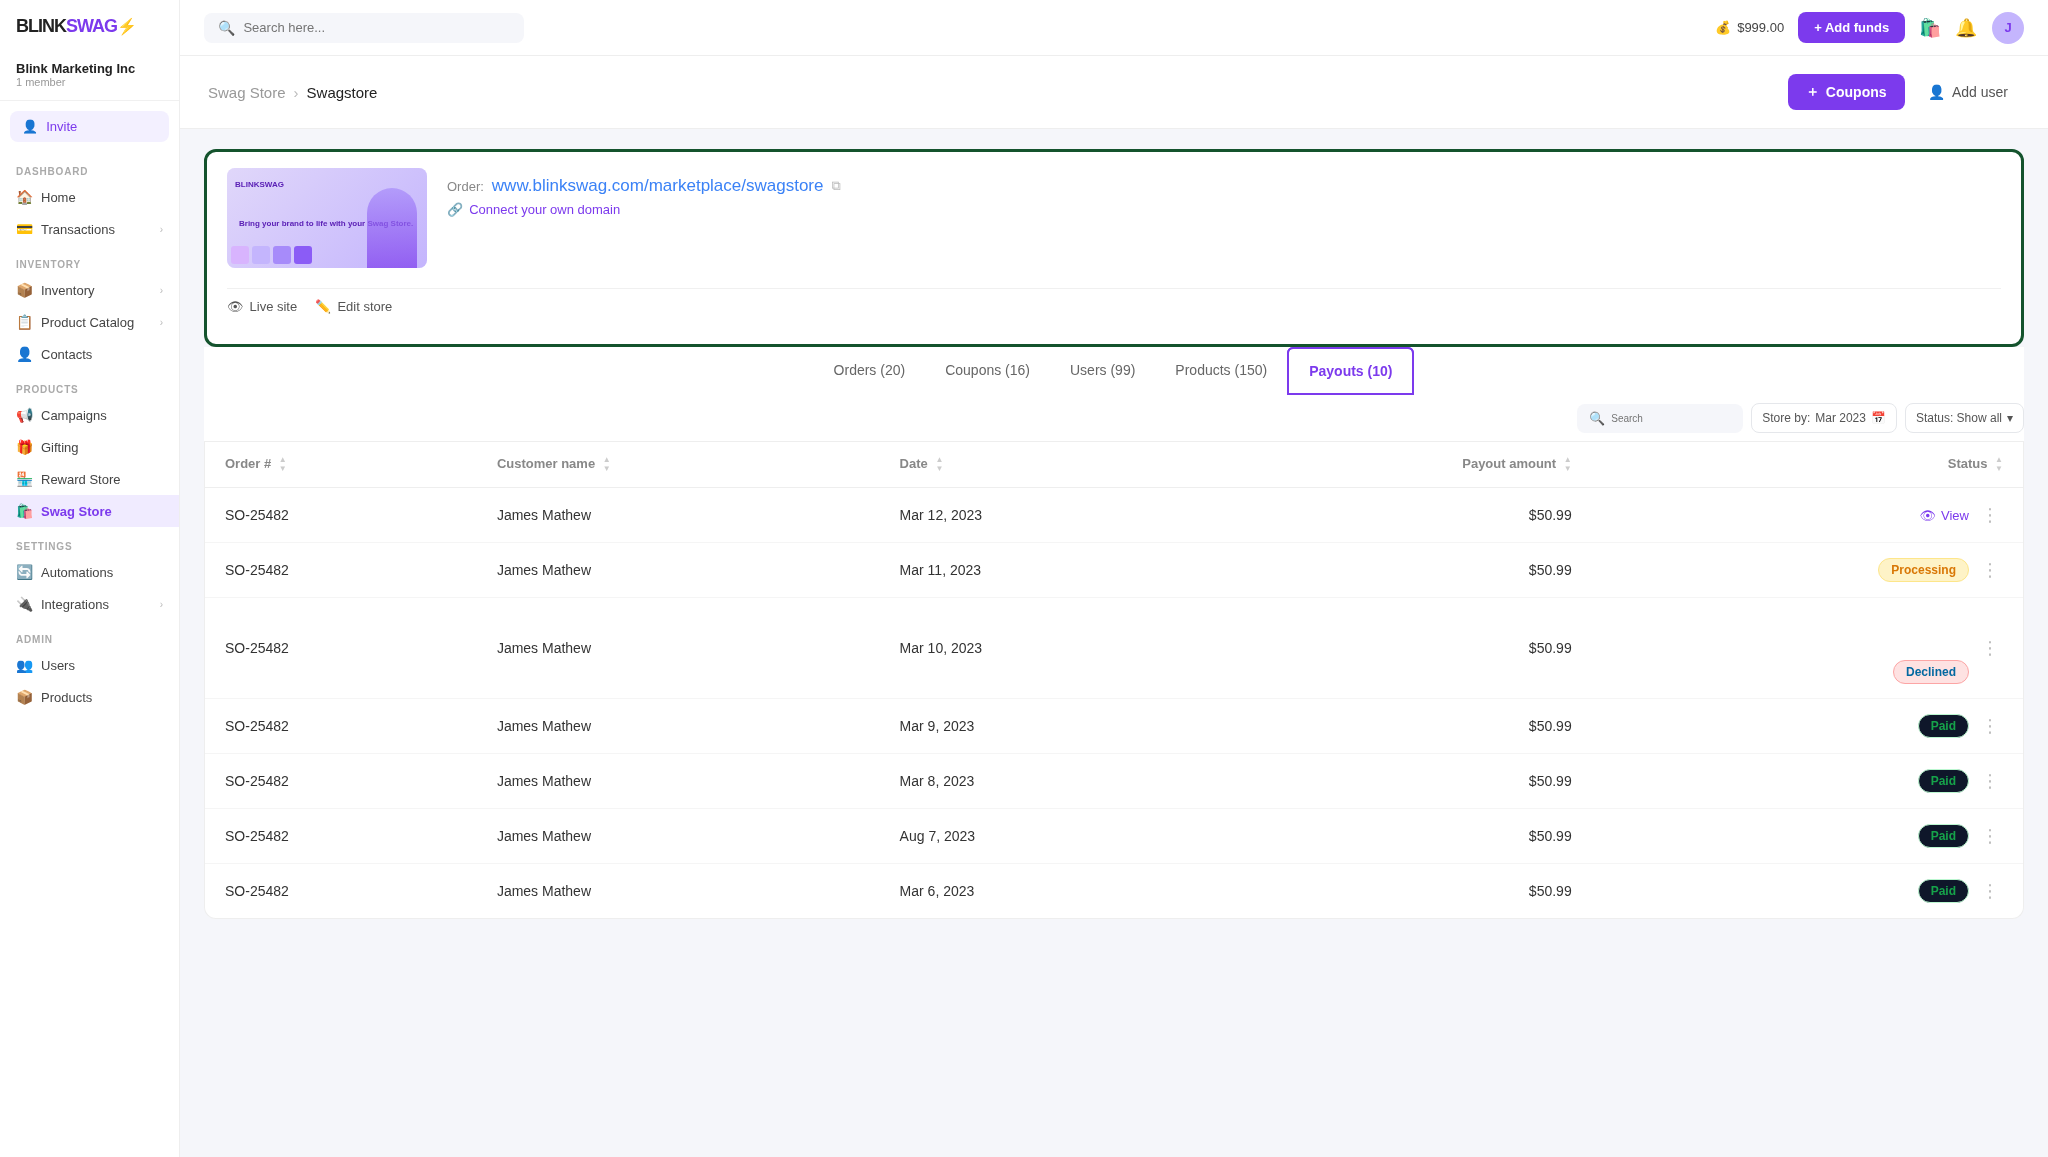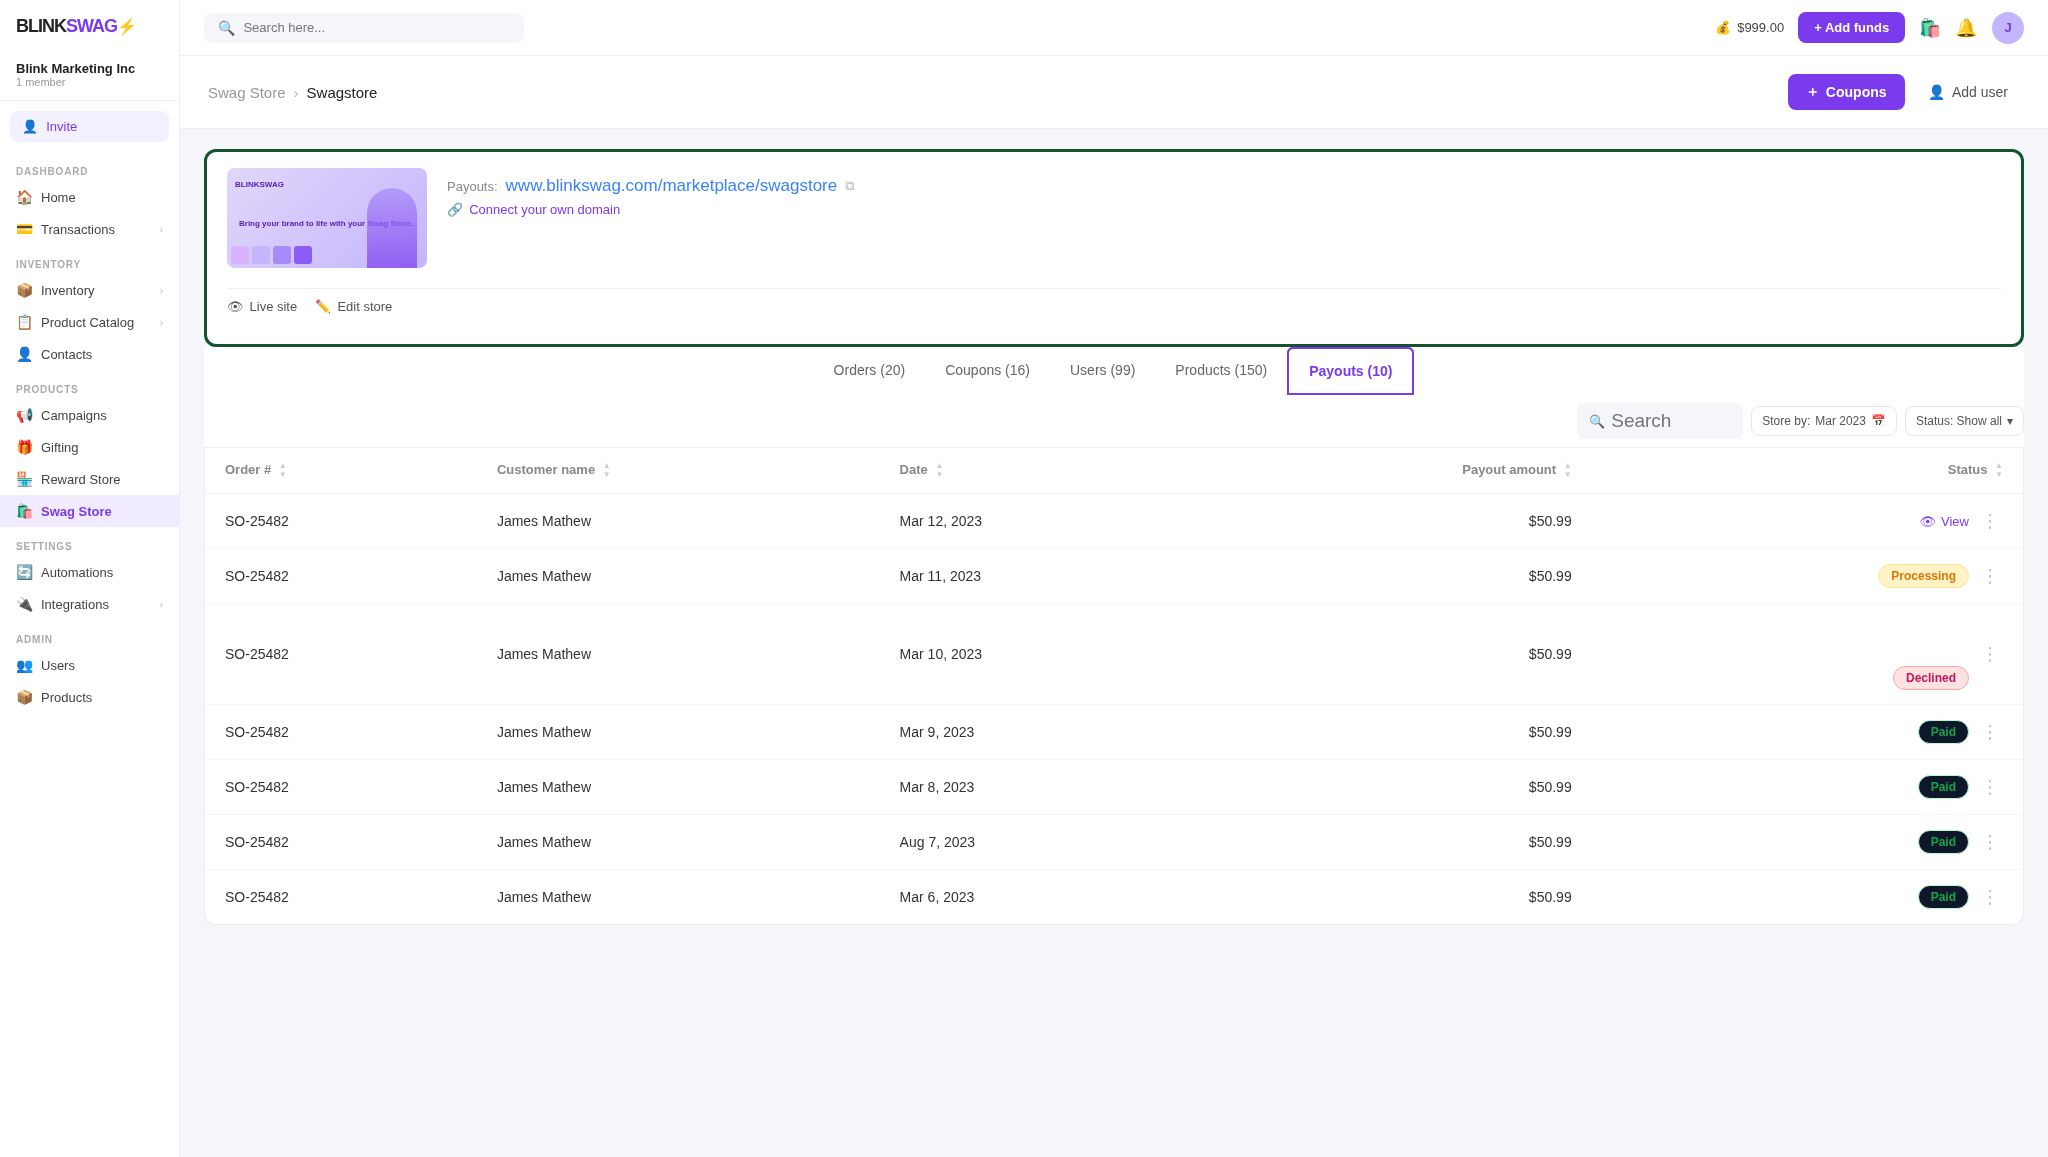--- a/index.html
+++ b/index.html
@@ -69,21 +69,21 @@
     
     .table-wrap { background: #fff; margin: 0 24px 24px; border-radius: 0 0 12px 12px; border: 1px solid #eee; border-top: none; overflow: hidden; }
     .table { width: 100%; border-collapse: collapse; }
     .table th { padding: 14px 20px; text-align: left; font-size: 13px; font-weight: 600; color: #888; background: #fff; border-bottom: 1px solid #eee; white-space: nowrap; }
     .table th .sort-arrows { display: inline-flex; flex-direction: column; gap: 1px; margin-left: 4px; vertical-align: middle; }
     .table th .sort-arrows span { font-size: 8px; line-height: 1; color: #ccc; }
     .table td { padding: 14px 20px; font-size: 14px; color: #333; border-bottom: 1px solid #f5f5f5; }
     .table tr:last-child td { border-bottom: none; }
     .status-badge { display: inline-block; padding: 4px 12px; border-radius: 20px; font-size: 12px; font-weight: 600; }
     .status-badge.processing { color: #d97706; background: #fef3c7; border: 1px solid #fde68a; }
-    .status-badge.declined { color: #be185d; background: #fee2e2; border: 1px solid #fca5a5; margin-top: 48px; }
+    .status-badge.declined { color: #0369a1; background: #fee2e2; border: 1px solid #fca5a5; margin-top: 48px; }
     .status-badge.paid { color: #16a34a; background: #0f172a; border: 1px solid #bbf7d0; }
     .row-actions { display: flex; align-items: center; gap: 8px; justify-content: flex-end; }
     .dots-btn { background: none; border: none; color: #bbb; cursor: pointer; font-size: 18px; padding: 2px 4px; border-radius: 4px; }
     .view-btn { display: flex; align-items: center; gap: 5px; color: #7c3aed; font-size: 13px; cursor: pointer; background: none; border: none; padding: 0; }
 
     .tabs-container { display: flex; align-items: center; background: #fff; margin: 0 24px; border-bottom: 1px solid #eee; flex-direction: column; }
     .tabs-left { display: flex; align-items: center; }
     .tabs-right { margin-left: auto; display: flex; align-items: center; gap: 8px; padding: 8px 0; }
   </style>
 </head>
@@ -235,21 +235,21 @@
               <div style="width:18px;height:18px;background:#c4b5fd;border-radius:3px;"></div>
               <div style="width:18px;height:18px;background:#a78bfa;border-radius:3px;"></div>
               <div style="width:18px;height:18px;background:#8b5cf6;border-radius:3px;"></div>
             </div>
           </div>
         </div>
 
 
         <div class="store-domain-section">
           <div class="store-domain-row">
-            <span class="store-domain-label">Payouts:</span>
+            <span class="store-domain-label">Order:</span>
             <span class="store-domain-url">www.blinkswag.com/marketplace/swagstore</span>
             <span class="copy-icon">⧉</span>
           </div>
           <div class="connect-domain">
             <span>🔗</span>
             <span>Connect your own domain</span>
           </div>
         </div>
       </div>
 
@@ -269,21 +269,21 @@
       <div class="tabs-left">
         <div class="tab-item">Orders (20)</div>
         <div class="tab-item">Coupons (16)</div>
         <div class="tab-item">Users (99)</div>
         <div class="tab-item">Products (150)</div>
         <div class="tab-item active" style="border:2px solid #7c3aed; border-radius:6px 6px 0 0; border-bottom:2px solid #7c3aed; color:#7c3aed; font-weight:600; background:#fff;">Payouts (10)</div>
       </div>
       <div class="tabs-right">
         <div class="tab-search">
           <span style="color:#aaa;font-size:13px;">🔍</span>
-          <input type="text" style="border: none; background: transparent; outline: none; font-size: 19px; color: rgb(85, 85, 85); width: 120px;" placeholder="Search">
+          <input type="text" style="border: none; background: transparent; outline: none; font-size: 10px; color: rgb(85, 85, 85); width: 120px;" placeholder="Search">
         </div>
         <div class="sort-btn">
           <span>Store by:</span>
           <span>Mar 2023</span>
           <span>📅</span>
         </div>
         <div class="status-btn">
           <span>Status: Show all</span>
           <span>▾</span>
         </div>

